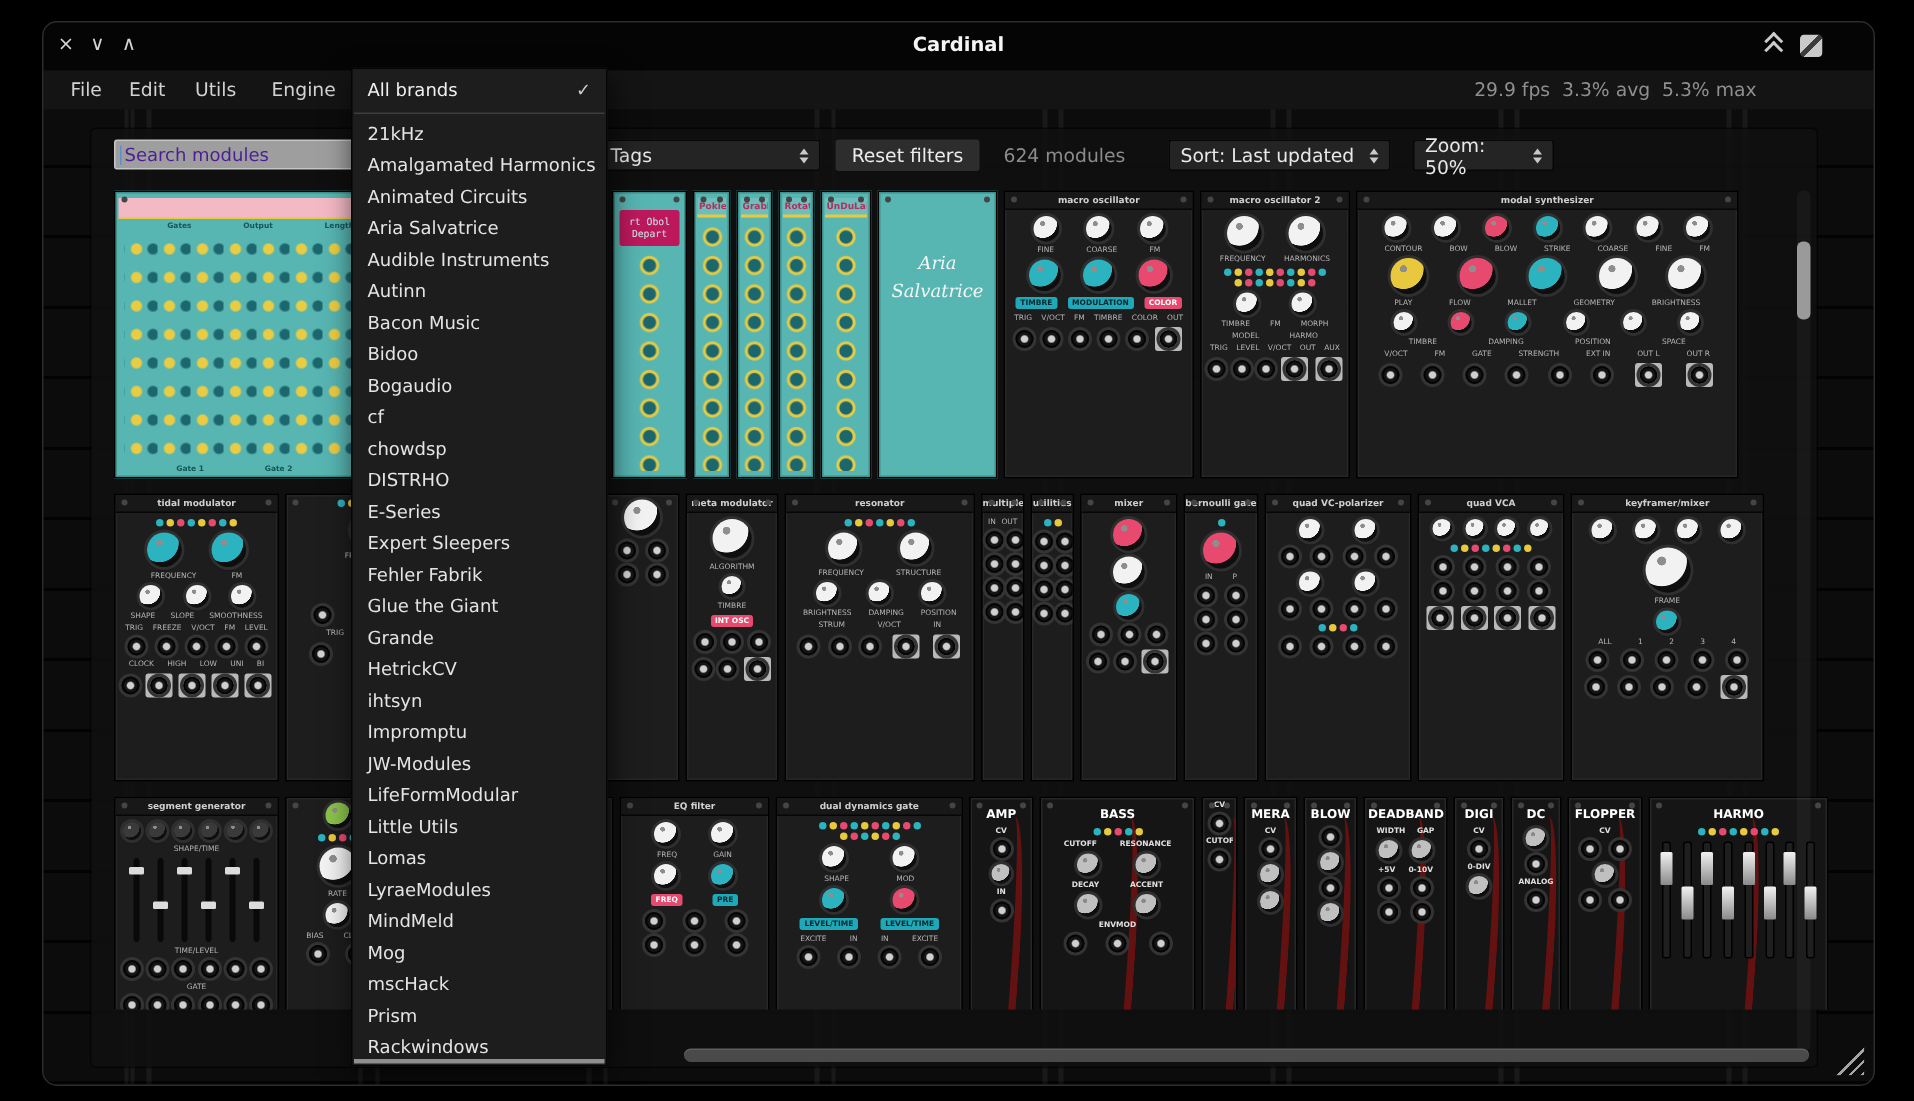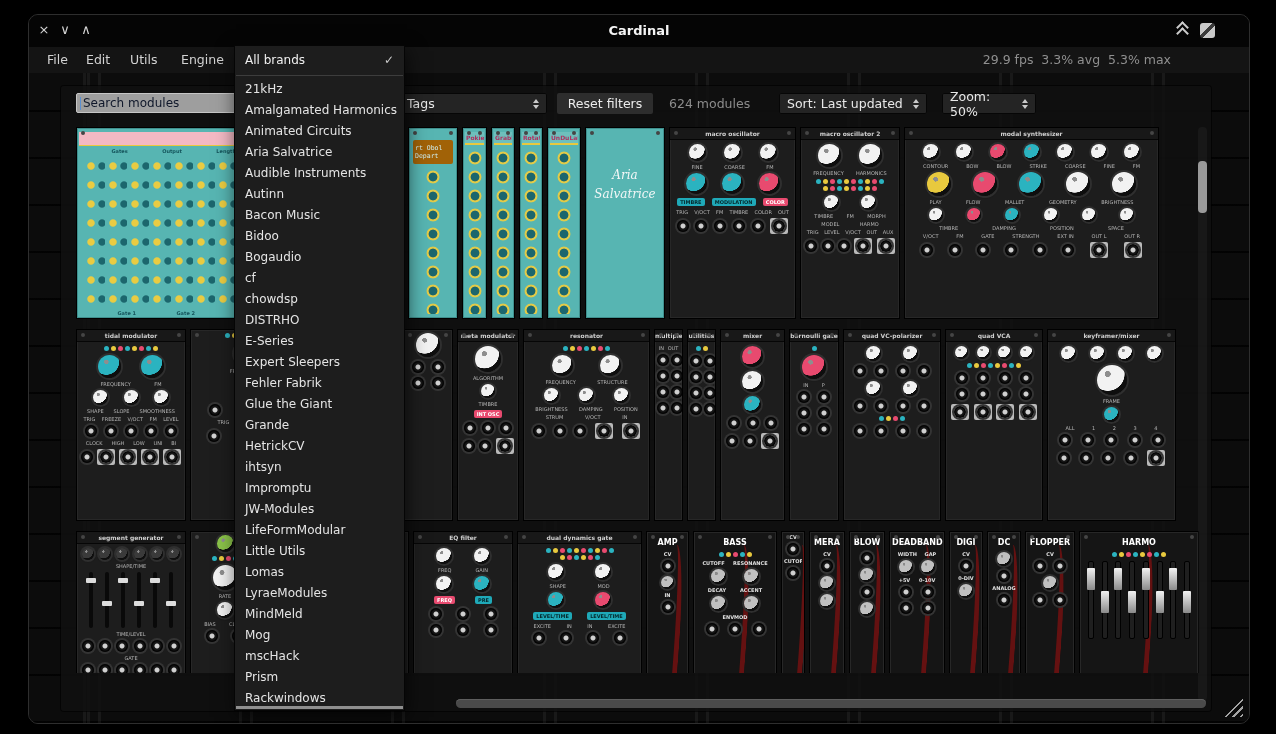--- a/index.html
+++ b/index.html
@@ -24,21 +24,21 @@
   
   .rack{position:absolute;left:0;top:58px;right:0;bottom:0;background-color:#0c0c0c;
     background-image:
       repeating-linear-gradient(90deg, rgba(255,255,255,.055) 0 3px, transparent 3px 11px, rgba(255,255,255,.055) 11px 14px, transparent 14px 152px),
       repeating-linear-gradient(0deg, rgba(0,0,0,.8) 0 2px, transparent 2px 47px);
     background-position:58px 0,0 0;}
   
   .browser{position:absolute;left:32px;top:71px;width:1150px;height:625px;background:rgba(16,16,16,.88);
            border-radius:3px;box-shadow:0 0 0 1px rgba(0,0,0,.6);}
   .search{position:absolute;left:15px;top:7px;width:177px;height:20px;background:#9e9e9e;border:1px solid #c6c6c6;
-          border-radius:2px;font-size:12px;color:#0f172a;display:flex;align-items:center;padding:0 3px;box-sizing:border-box;gap:2px;}
+          border-radius:2px;font-size:12px;color:#4c1d95;display:flex;align-items:center;padding:0 3px;box-sizing:border-box;gap:2px;}
   .caret{width:1px;height:13px;background:#5b8fd0;}
   .sel{position:absolute;top:7px;height:21px;background:#242424;border-radius:2px;display:flex;align-items:center;
        justify-content:space-between;padding:0 8px;font-size:12.5px;color:#e8e8e8;box-sizing:border-box;box-shadow:inset 0 0 0 1px #060606;}
   .tags{left:338px;width:148px;}.sort{left:718px;width:148px;}.zoom{left:881px;width:94px;}
   .ud{display:inline-flex;flex-direction:column;gap:2px;margin-left:8px;}
   .ud i{display:block;width:0;height:0;border-left:3.5px solid transparent;border-right:3.5px solid transparent;}
   .ud .up{border-bottom:4.5px solid #c9c9c9;}.ud .dn{border-top:4.5px solid #c9c9c9;}
   .btn{position:absolute;left:496px;top:7px;width:96px;height:21px;background:#2d2d2d;border-radius:2px;text-align:center;
        line-height:21px;font-size:12.5px;color:#ececec;}
   .count{position:absolute;left:608px;top:7px;line-height:21px;font-size:12.5px;color:#8c8c8c;}
@@ -82,22 +82,22 @@
   .acol{flex:1;width:16px;align-self:center;margin:2px 0;background-repeat:repeat-y;background-size:16px 19px;background-image:
      radial-gradient(circle at 8px 9px, #1c666d 4px, rgba(28,102,109,0) 4.8px),
      radial-gradient(circle at 8px 9px, rgba(242,205,60,.9) 6px, rgba(242,205,60,0) 6.8px);}
   .sl{align-items:flex-start;}
   .slider{width:4px;height:56px;background:#090909;border-radius:2px;position:relative;flex:none;}
   .slider i{position:absolute;left:-3px;width:10px;height:5px;background:#dcdcdc;border-radius:1px;}
   .silver .slider{height:76px;background:#1f1f1f;border:1px solid #000;}
   .silver .slider i{left:-2px;width:8px;height:22px;background:linear-gradient(180deg,#f2f2f2,#8a8a8a);}
   .scripttx{display:flex;flex-direction:column;align-items:center;gap:5px;color:#f2f7f7;font-style:italic;
             font-size:12px;font-family:"DejaVu Serif",serif;position:relative;z-index:2;}
-  .tealbox{background:#a16207;color:#cfeeee;font-size:6.5px;font-family:"DejaVu Sans Mono",monospace;padding:4px 2px;
-           border-radius:2px;margin:0 2px;flex:none;}
+  .tealbox{background:#be185d;color:#cfeeee;font-size:6.5px;font-family:"DejaVu Sans Mono",monospace;padding:4px 2px;
+           border-radius:2px;text-align:center;margin:0 2px;flex:none;}
   .stripe{height:13px;background:#f3b9c4;border-bottom:1px solid #e8c93e;flex:none;margin:2px 0 0;}
   .trace{position:absolute;left:50%;top:12px;bottom:-30px;width:18px;margin-left:-12px;border-right:5px solid #641111;
          border-radius:0 50% 50% 0/0 60% 60% 0;transform:rotate(4deg);z-index:1;}
   
   .menu{position:absolute;left:205px;top:30px;width:171px;height:666px;background:#1d1d1d;border:1px solid #050505;
         box-shadow:2px 6px 18px rgba(0,0,0,.65);z-index:50;box-sizing:border-box;padding-top:3px;}
   .msel{height:23px;line-height:23px;padding:0 10px;font-size:12px;color:#f0f0f0;display:flex;justify-content:space-between;}
   .chk{color:#cccccc;}
   .msep{border-top:1px solid #3d3d3d;margin:3px 1px;}
   .mi{height:21px;line-height:21px;padding:0 10px;font-size:12px;color:#e4e4e4;white-space:nowrap;overflow:hidden;}
@@ -975,21 +975,21 @@
             <div class="drow">
               <span class="knob" style="height: 13px; width: 13px; background: radial-gradient(circle at 36% 30%, rgba(255, 255, 255, 0.5) 0px, rgba(255, 255, 255, 0.5) 10%, rgb(192, 192, 192) 11%, rgb(192, 192, 192) 58%, rgb(14, 14, 14) 60%, rgb(14, 14, 14) 76%, rgb(47, 47, 47) 78%);"></span>
             </div>
             <div class="lrow l-mog">
               <span>IN</span>
             </div>
             <div class="drow">
               <span class="jack"></span>
             </div>
           </div>
-          <div class="mod mog" style="width: 84px;">
+          <div class="mod mog" style="width: 104px;">
             <div class="trace"></div>
             <div class="mt-mog">BASS</div>
             <div class="dots">
               <span style="background: rgb(43, 179, 192);"></span>
               <span style="background: rgb(232, 201, 62);"></span>
               <span style="background: rgb(232, 74, 111);"></span>
               <span style="background: rgb(43, 179, 192);"></span>
               <span style="background: rgb(232, 201, 62);"></span>
             </div>
             <div class="lrow l-mog">

